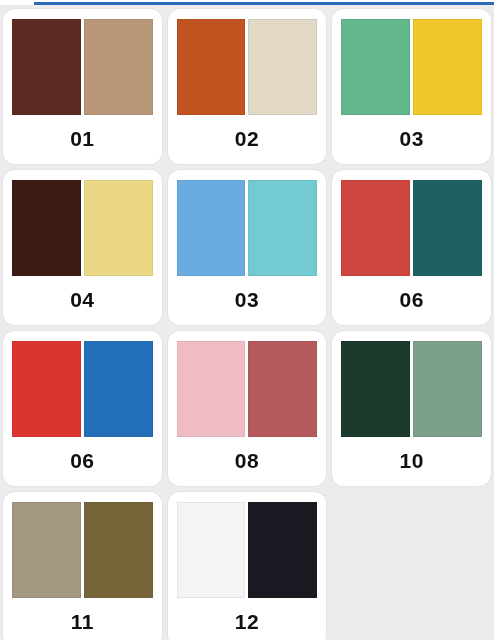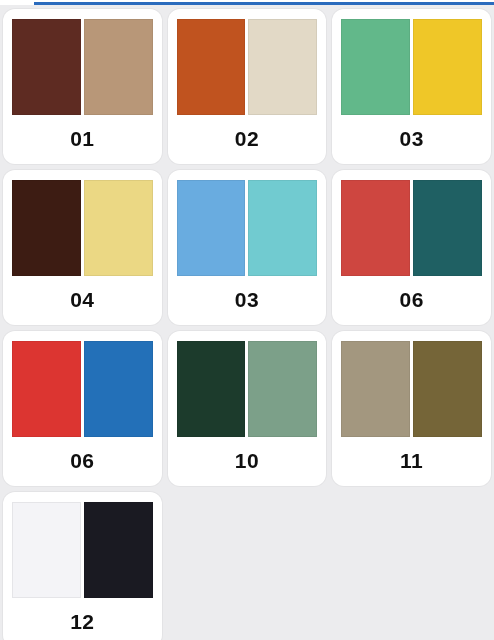--- a/index.html
+++ b/index.html
@@ -147,20 +147,27 @@
       </div>
       <div class="swatch-card">
         <div class="color-pair">
           <div class="color-chip" style="background: rgb(220, 53, 49);"></div>
           <div class="color-chip" style="background: rgb(35, 112, 184);"></div>
         </div>
         <div class="card-label">06</div>
       </div>
       <div class="swatch-card">
         <div class="color-pair">
+          <div class="color-chip" style="background: rgb(240, 189, 196);"></div>
+          <div class="color-chip" style="background: rgb(180, 90, 92);"></div>
+        </div>
+        <div class="card-label">08</div>
+      </div>
+      <div class="swatch-card">
+        <div class="color-pair">
           <div class="color-chip" style="background: rgb(28, 59, 44);"></div>
           <div class="color-chip" style="background: rgb(124, 160, 137);"></div>
         </div>
         <div class="card-label">10</div>
       </div>
       <div class="swatch-card">
         <div class="color-pair">
           <div class="color-chip" style="background: rgb(163, 151, 127);"></div>
           <div class="color-chip" style="background: rgb(117, 101, 56);"></div>
         </div>

